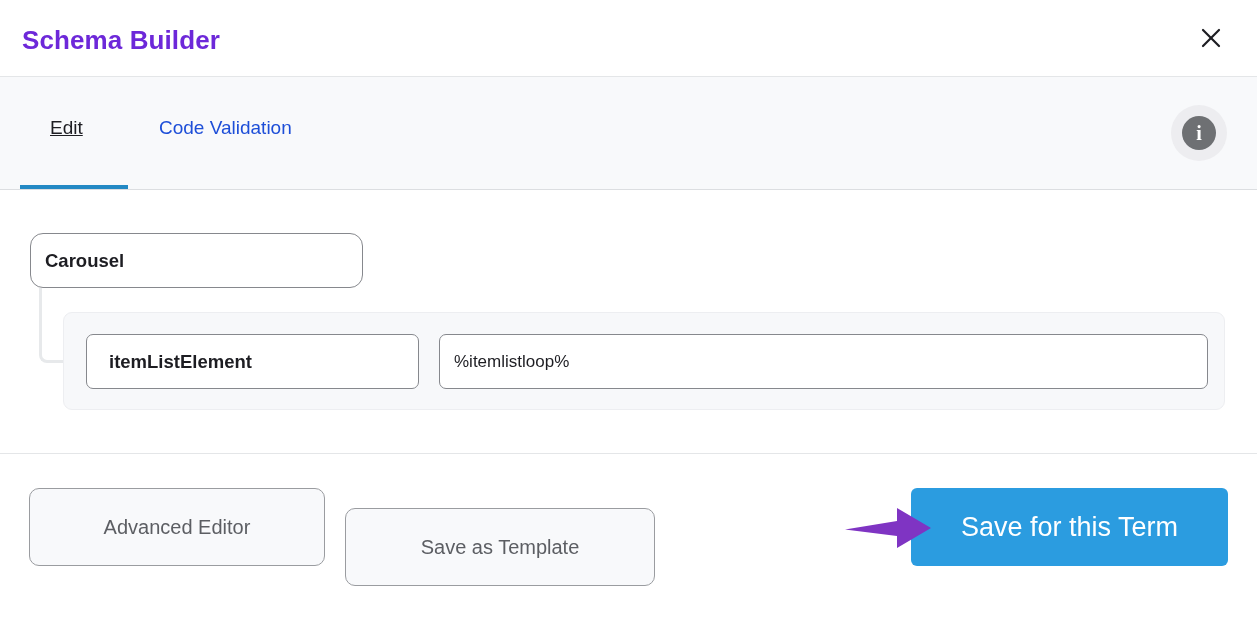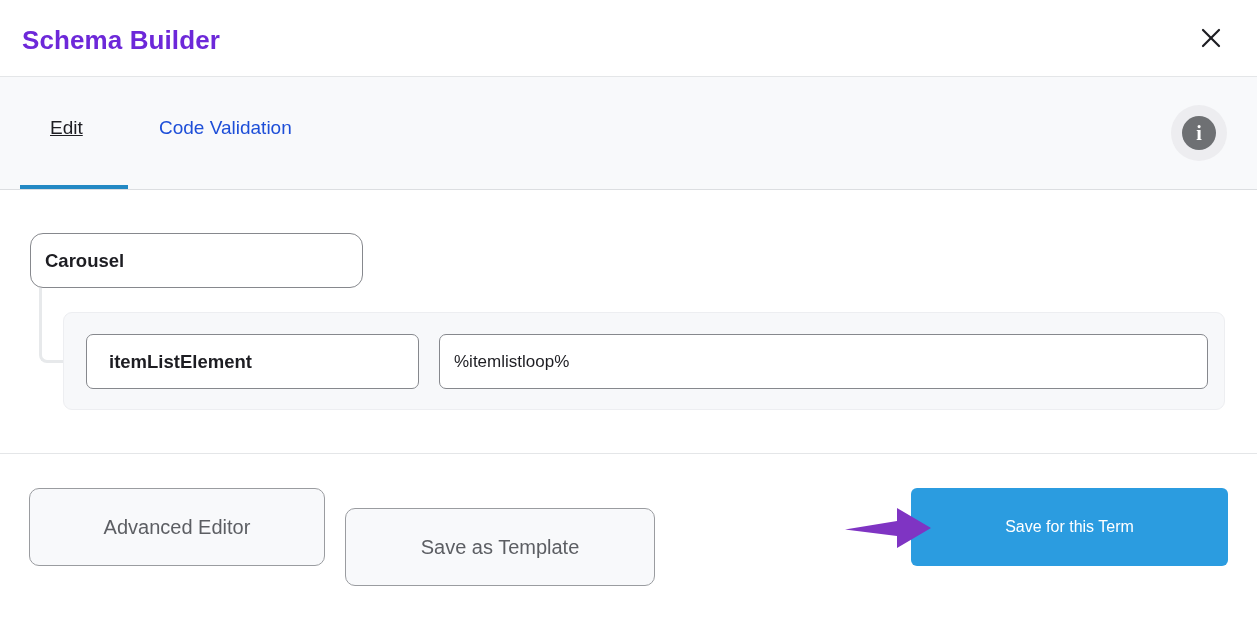--- a/index.html
+++ b/index.html
@@ -243,21 +243,21 @@
     position: absolute;
     left: 911px;
     top: 33px;
     width: 317px;
     height: 78px;
     box-sizing: border-box;
     background: #2b9ce0;
     border: none;
     border-radius: 6px;
     color: #ffffff;
-    font-size: 16px;
+    font-size: 27px;
     font-family: "Liberation Sans", sans-serif;
     cursor: pointer;
     display: flex;
     align-items: center;
     justify-content: center;
   }
 
   
   .annotation-arrow {
     position: absolute;

